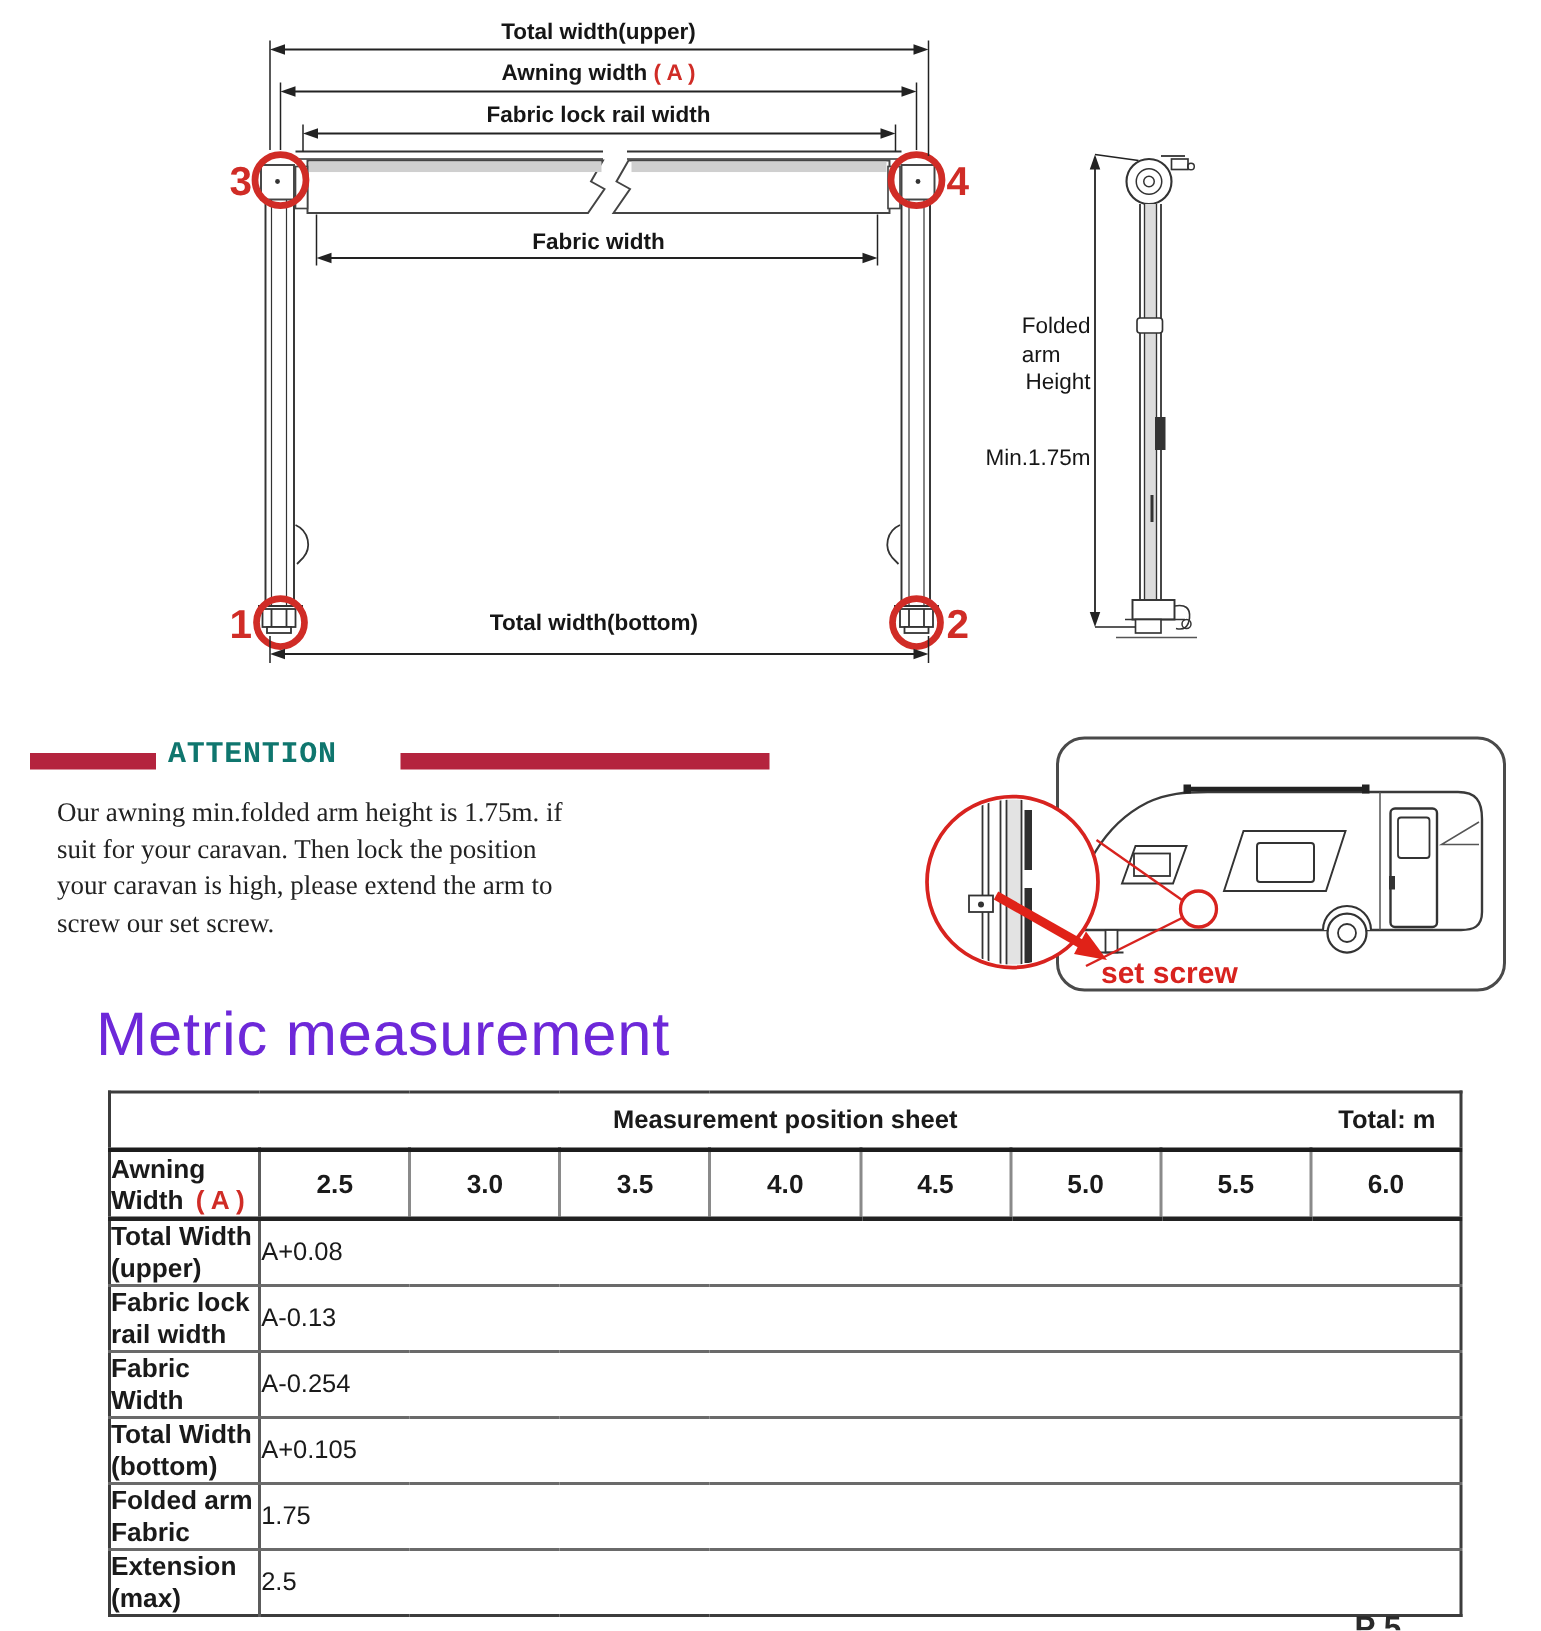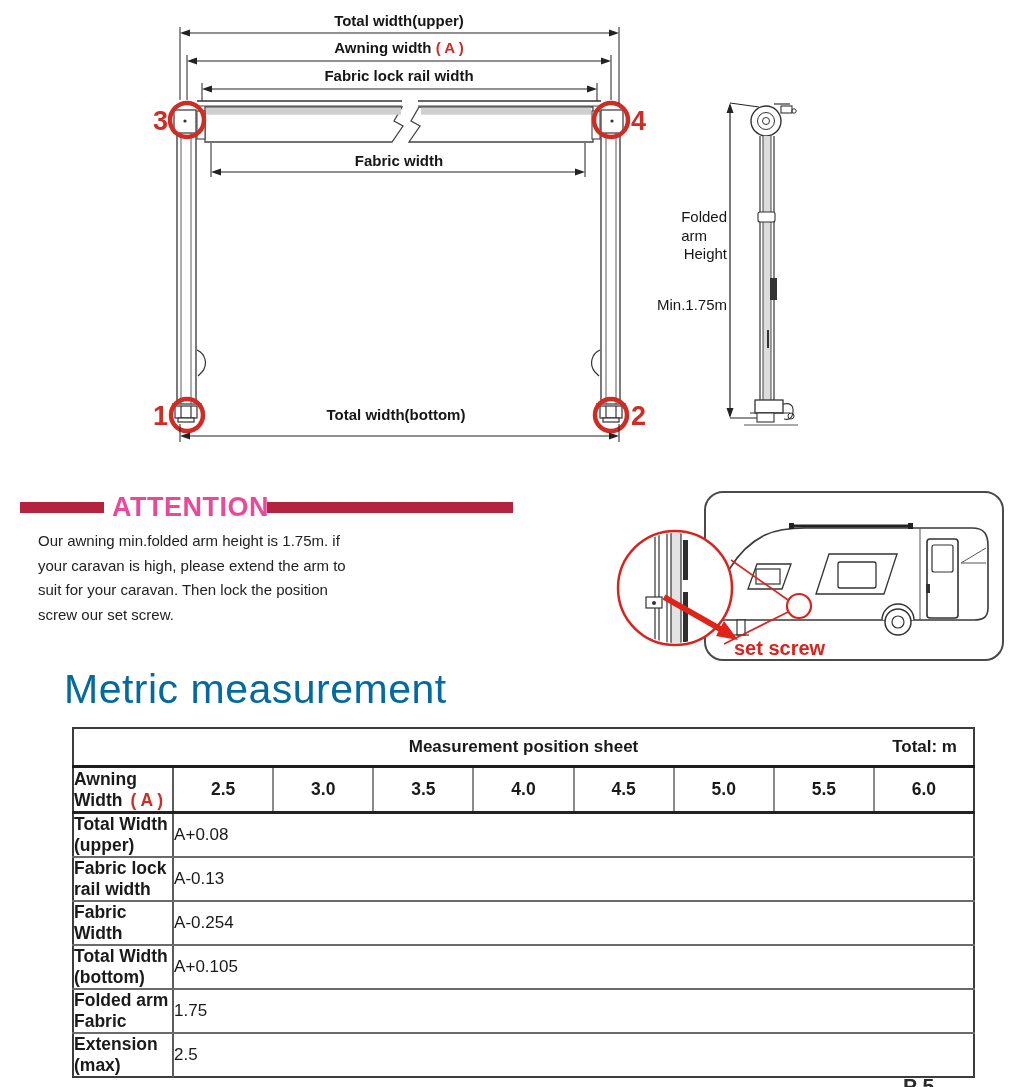--- a/index.html
+++ b/index.html
@@ -8,28 +8,28 @@
   .abs{position:absolute;}
   svg text{font-family:"Liberation Sans",sans-serif;}
   .dim-label{font-size:15px;font-weight:700;fill:#161616;}
   .side-label{font-size:15px;font-weight:400;fill:#161616;}
   .circle-num{font-size:27px;font-weight:700;fill:#d02c26;}
   .red-a{fill:#d02c26;}
   
   .attn-bar{position:absolute;top:502px;height:11px;background:#b4243e;}
   .attn-bar.left{left:20px;width:84px;}
   .attn-bar.right{left:267px;width:246px;}
-  .attn-title{position:absolute;left:112px;top:492px;font-size:27px;font-weight:700;
-              color:#ec4899;letter-spacing:.5px;}
-  .attn-body{position:absolute;left:38px;top:529px;width:560px;font-size:15px;
-             line-height:24.5px;color:#222;}
+  .attn-title{position:absolute;left:112px;top:492px;font-size:20px;font-weight:700;
+              color:#0f766e;letter-spacing:.5px;font-family:Liberation Mono, monospace;}
+  .attn-body{position:absolute;left:38px;top:529px;width:560px;font-size:18px;
+             line-height:24.5px;color:#222;font-family:Liberation Serif, serif;}
   .set-screw-text{font-size:20px;font-weight:700;fill:#d8231f;}
   
   .metric-heading{position:absolute;left:64px;top:666px;font-size:41px;font-weight:400;
-                  color:#0369a1;letter-spacing:.5px;}
+                  color:#6d28d9;letter-spacing:.5px;}
   
   table.metric{position:absolute;left:72px;top:727px;width:903px;border-collapse:collapse;
                table-layout:fixed;border:2px solid #3c3c3c;}
   table.metric td{padding:0;margin-top:14px;}
   tr.hdr td{height:36px;font-size:17px;font-weight:700;text-align:center;position:relative;
             border-bottom:3px solid #1c1c1c;}
   .unit{position:absolute;right:16px;top:8px;font-weight:700;font-size:17px;}
   tr.aw td{height:43px;border-bottom:3px solid #222;}
   td.lbl{width:265px;text-align:left;padding-left:18px;font-size:17.5px;font-weight:700;
          border-right:2px solid #5c5c5c;}
@@ -189,22 +189,22 @@
     <text class="side-label" x="707" y="241" text-anchor="end">arm</text>
     <text class="side-label" x="727" y="259" text-anchor="end">Height</text>
     <text class="side-label" x="727" y="310" text-anchor="end">Min.1.75m</text>
   </svg>
 
   <div class="attn-bar left"></div>
   <div class="attn-title">ATTENTION</div>
   <div class="attn-bar right"></div>
   <div class="attn-body">
     <div>Our awning min.folded arm height is 1.75m. if</div>
+    <div>suit for your caravan. Then lock the position</div>
     <div>your caravan is high, please extend the arm to</div>
-    <div>suit for your caravan. Then lock the position</div>
     <div>screw our set screw.</div>
   </div>
 
   <svg class="abs" style="left:600px;top:478px" width="427" height="195" viewBox="600 478 427 195">
     <rect x="705" y="492" width="298" height="168" rx="18" fill="#fff" stroke="#4a4a4a" stroke-width="2"></rect>
     <g>
       <path d="M711,619 C720,580 735,550 765,535 C778,529 790,528 805,528 L972,528 C984,528 988,534 988,546 L988,608 C988,618 982,620 974,620 L730,620 C720,620 714,620 711,619 Z" fill="#fff" stroke="#3a3a3a" stroke-width="1.6"></path>
       <line x1="793" y1="526" x2="910" y2="526" stroke="#222" stroke-width="3"></line>
       <rect x="789" y="523" width="5" height="6" fill="#222"></rect>
       <rect x="908" y="523" width="5" height="6" fill="#222"></rect>

